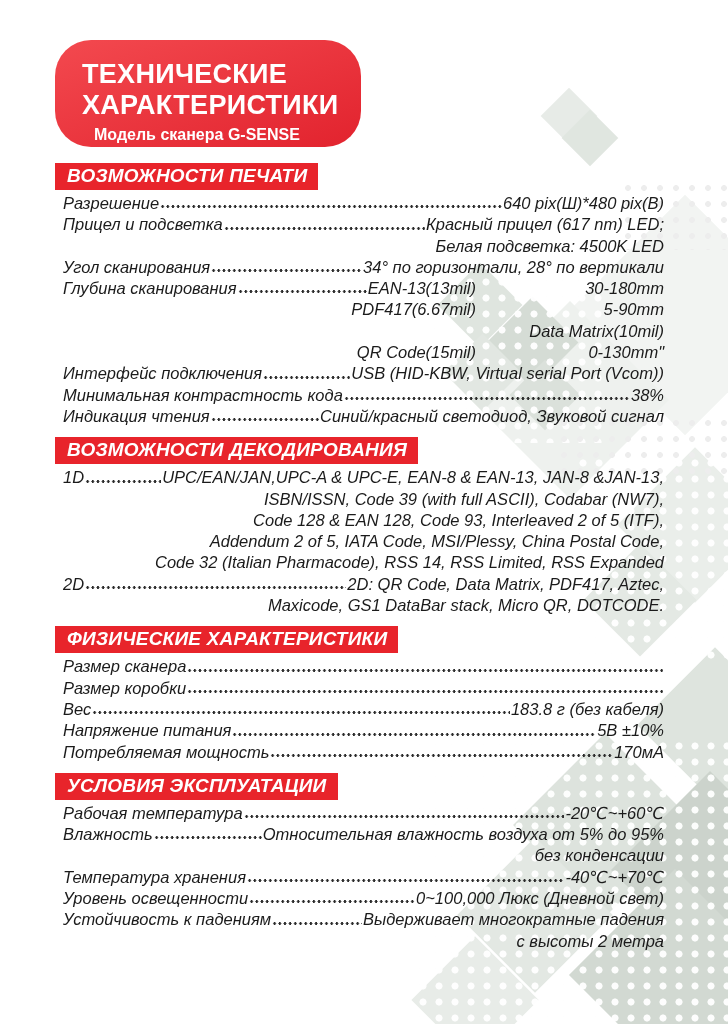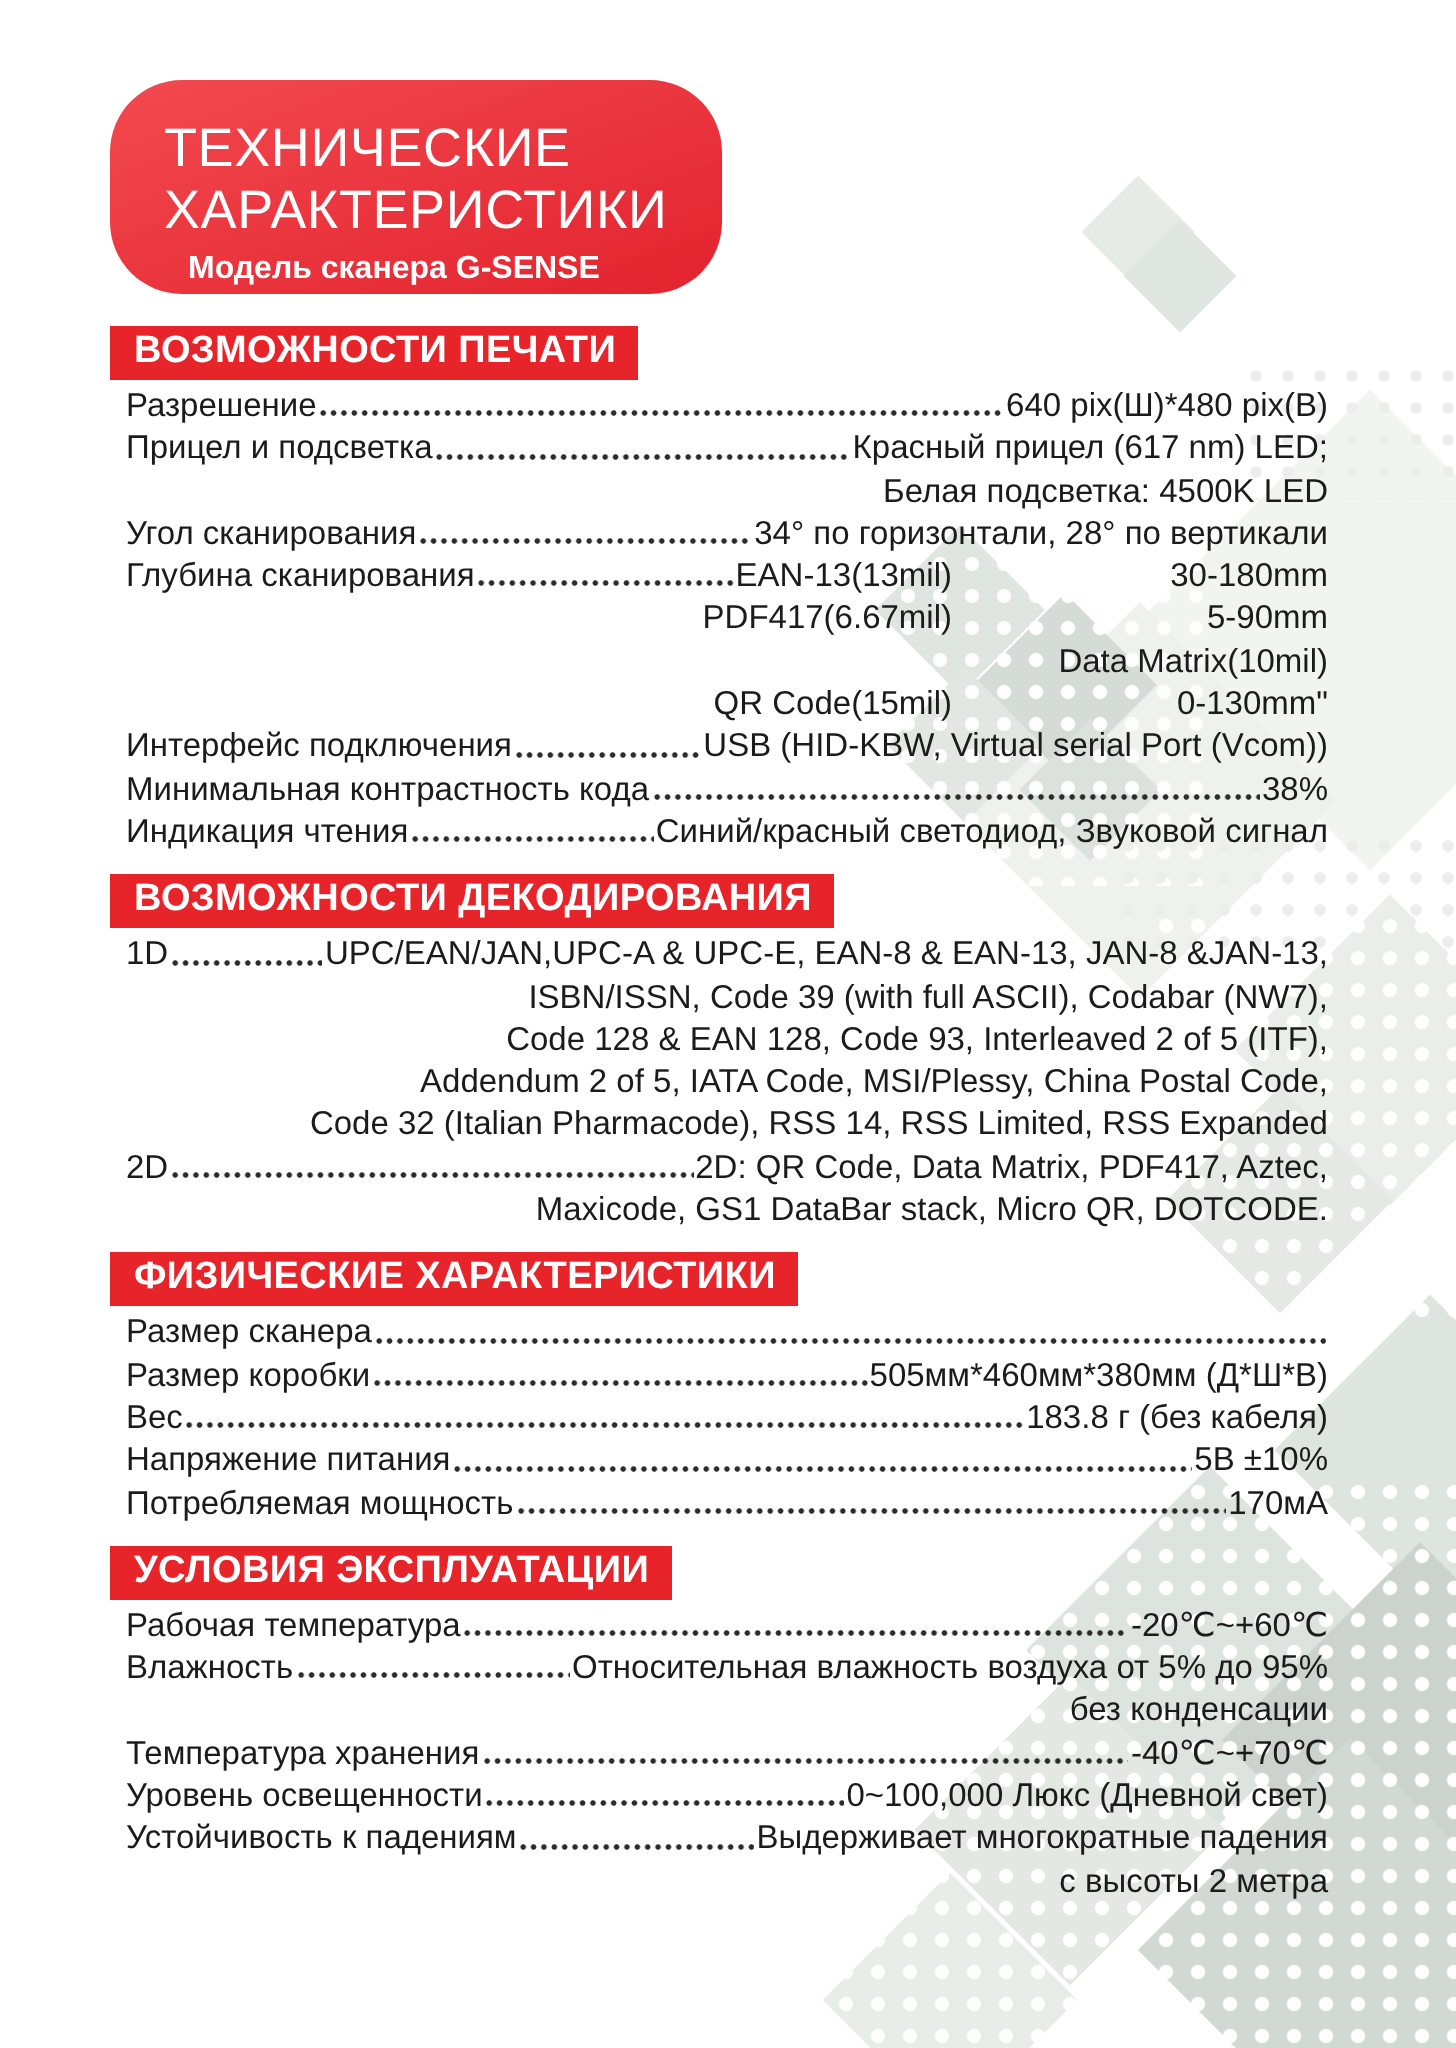--- a/index.html
+++ b/index.html
@@ -43,25 +43,25 @@
   .dg4{left:415px;top:738px;width:313px;height:286px;}
   .dg5{left:620px;top:180px;width:108px;height:70px;}
 
   
   .title-card{
     position:absolute;left:55px;top:40px;width:306px;height:107px;
     background:linear-gradient(160deg,var(--grad-top) 0%,var(--grad-bottom) 100%);
     border-radius:36px;color:#fff;box-sizing:border-box;
     padding:19px 20px 0 27px;
   }
-  .title-line{font-size:27px;font-weight:normal;line-height:31px;letter-spacing:.3px;}
+  .title-line{font-size:27px;font-weight:bold;line-height:31px;letter-spacing:.3px;}
   .subtitle{font-size:16px;line-height:20px;margin-top:4px;font-weight:700;margin-left:12px;}
 
   
-  .sections{position:absolute;left:55px;top:163px;width:609px;}
+  .sections{position:absolute;left:55px;top:163px;width:609px;font-style:italic;}
   .spec-section{margin-bottom:10px;}
   .banner{
     display:inline-block;background:var(--accent);color:#fff;
     font-size:19px;font-weight:bold;line-height:22px;
     padding:2px 11px 3px 12px;margin:0 0 3px 0;letter-spacing:.2px;
   }
   .rows{padding-left:8px;}
   .row{display:flex;align-items:flex-end;font-size:16.5px;line-height:21.3px;white-space:nowrap;}
   .row .label{flex:0 0 auto;}
   .row .value{flex:0 0 auto;}
@@ -194,21 +194,20 @@
           </div>
         </div></section>
       <section class="spec-section"><div class="banner">ФИЗИЧЕСКИЕ ХАРАКТЕРИСТИКИ</div><div class="rows">
           <div class="row">
             <span class="label">Размер сканера</span>
             <span class="leader"></span>
           </div>
           <div class="row">
             <span class="label">Размер коробки</span>
             <span class="leader"></span>
-            <span class="value">505мм*460мм*380мм (Д*Ш*В)</span>
           </div>
           <div class="row">
             <span class="label">Вес</span>
             <span class="leader"></span>
             <span class="value">183.8 г (без кабеля)</span>
           </div>
           <div class="row">
             <span class="label">Напряжение питания</span>
             <span class="leader"></span>
             <span class="value">5В ±10%</span>

